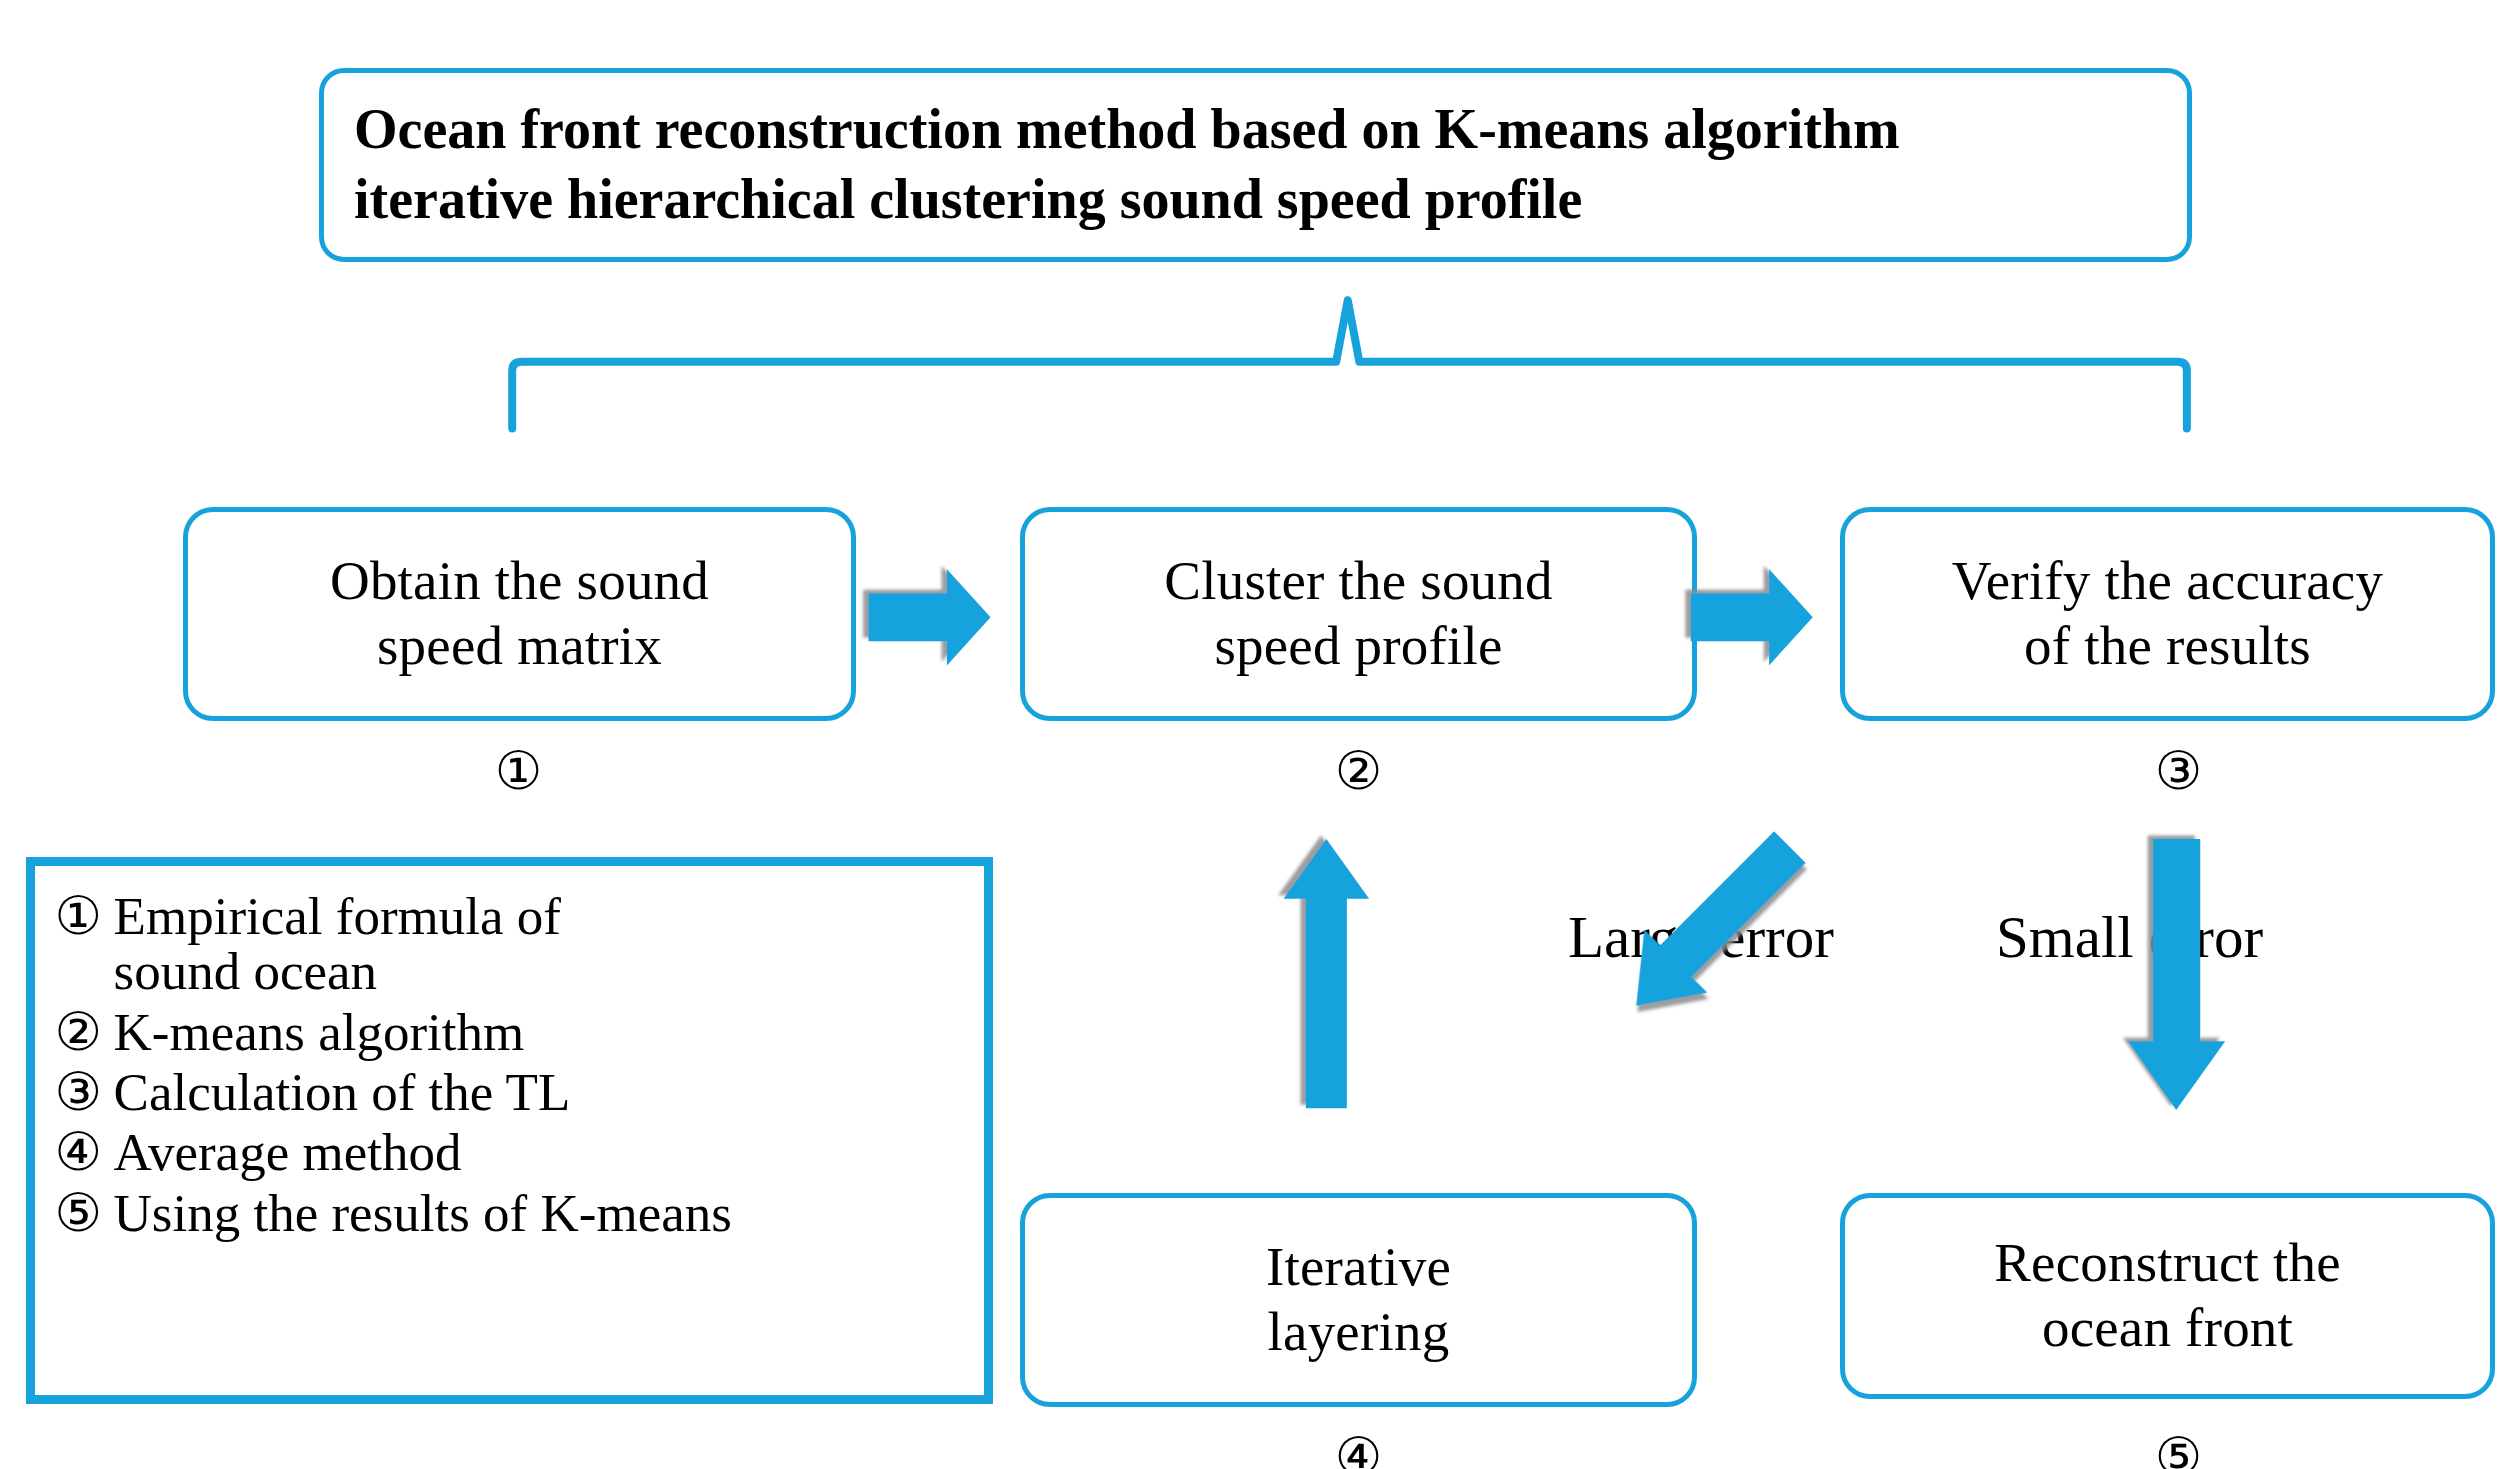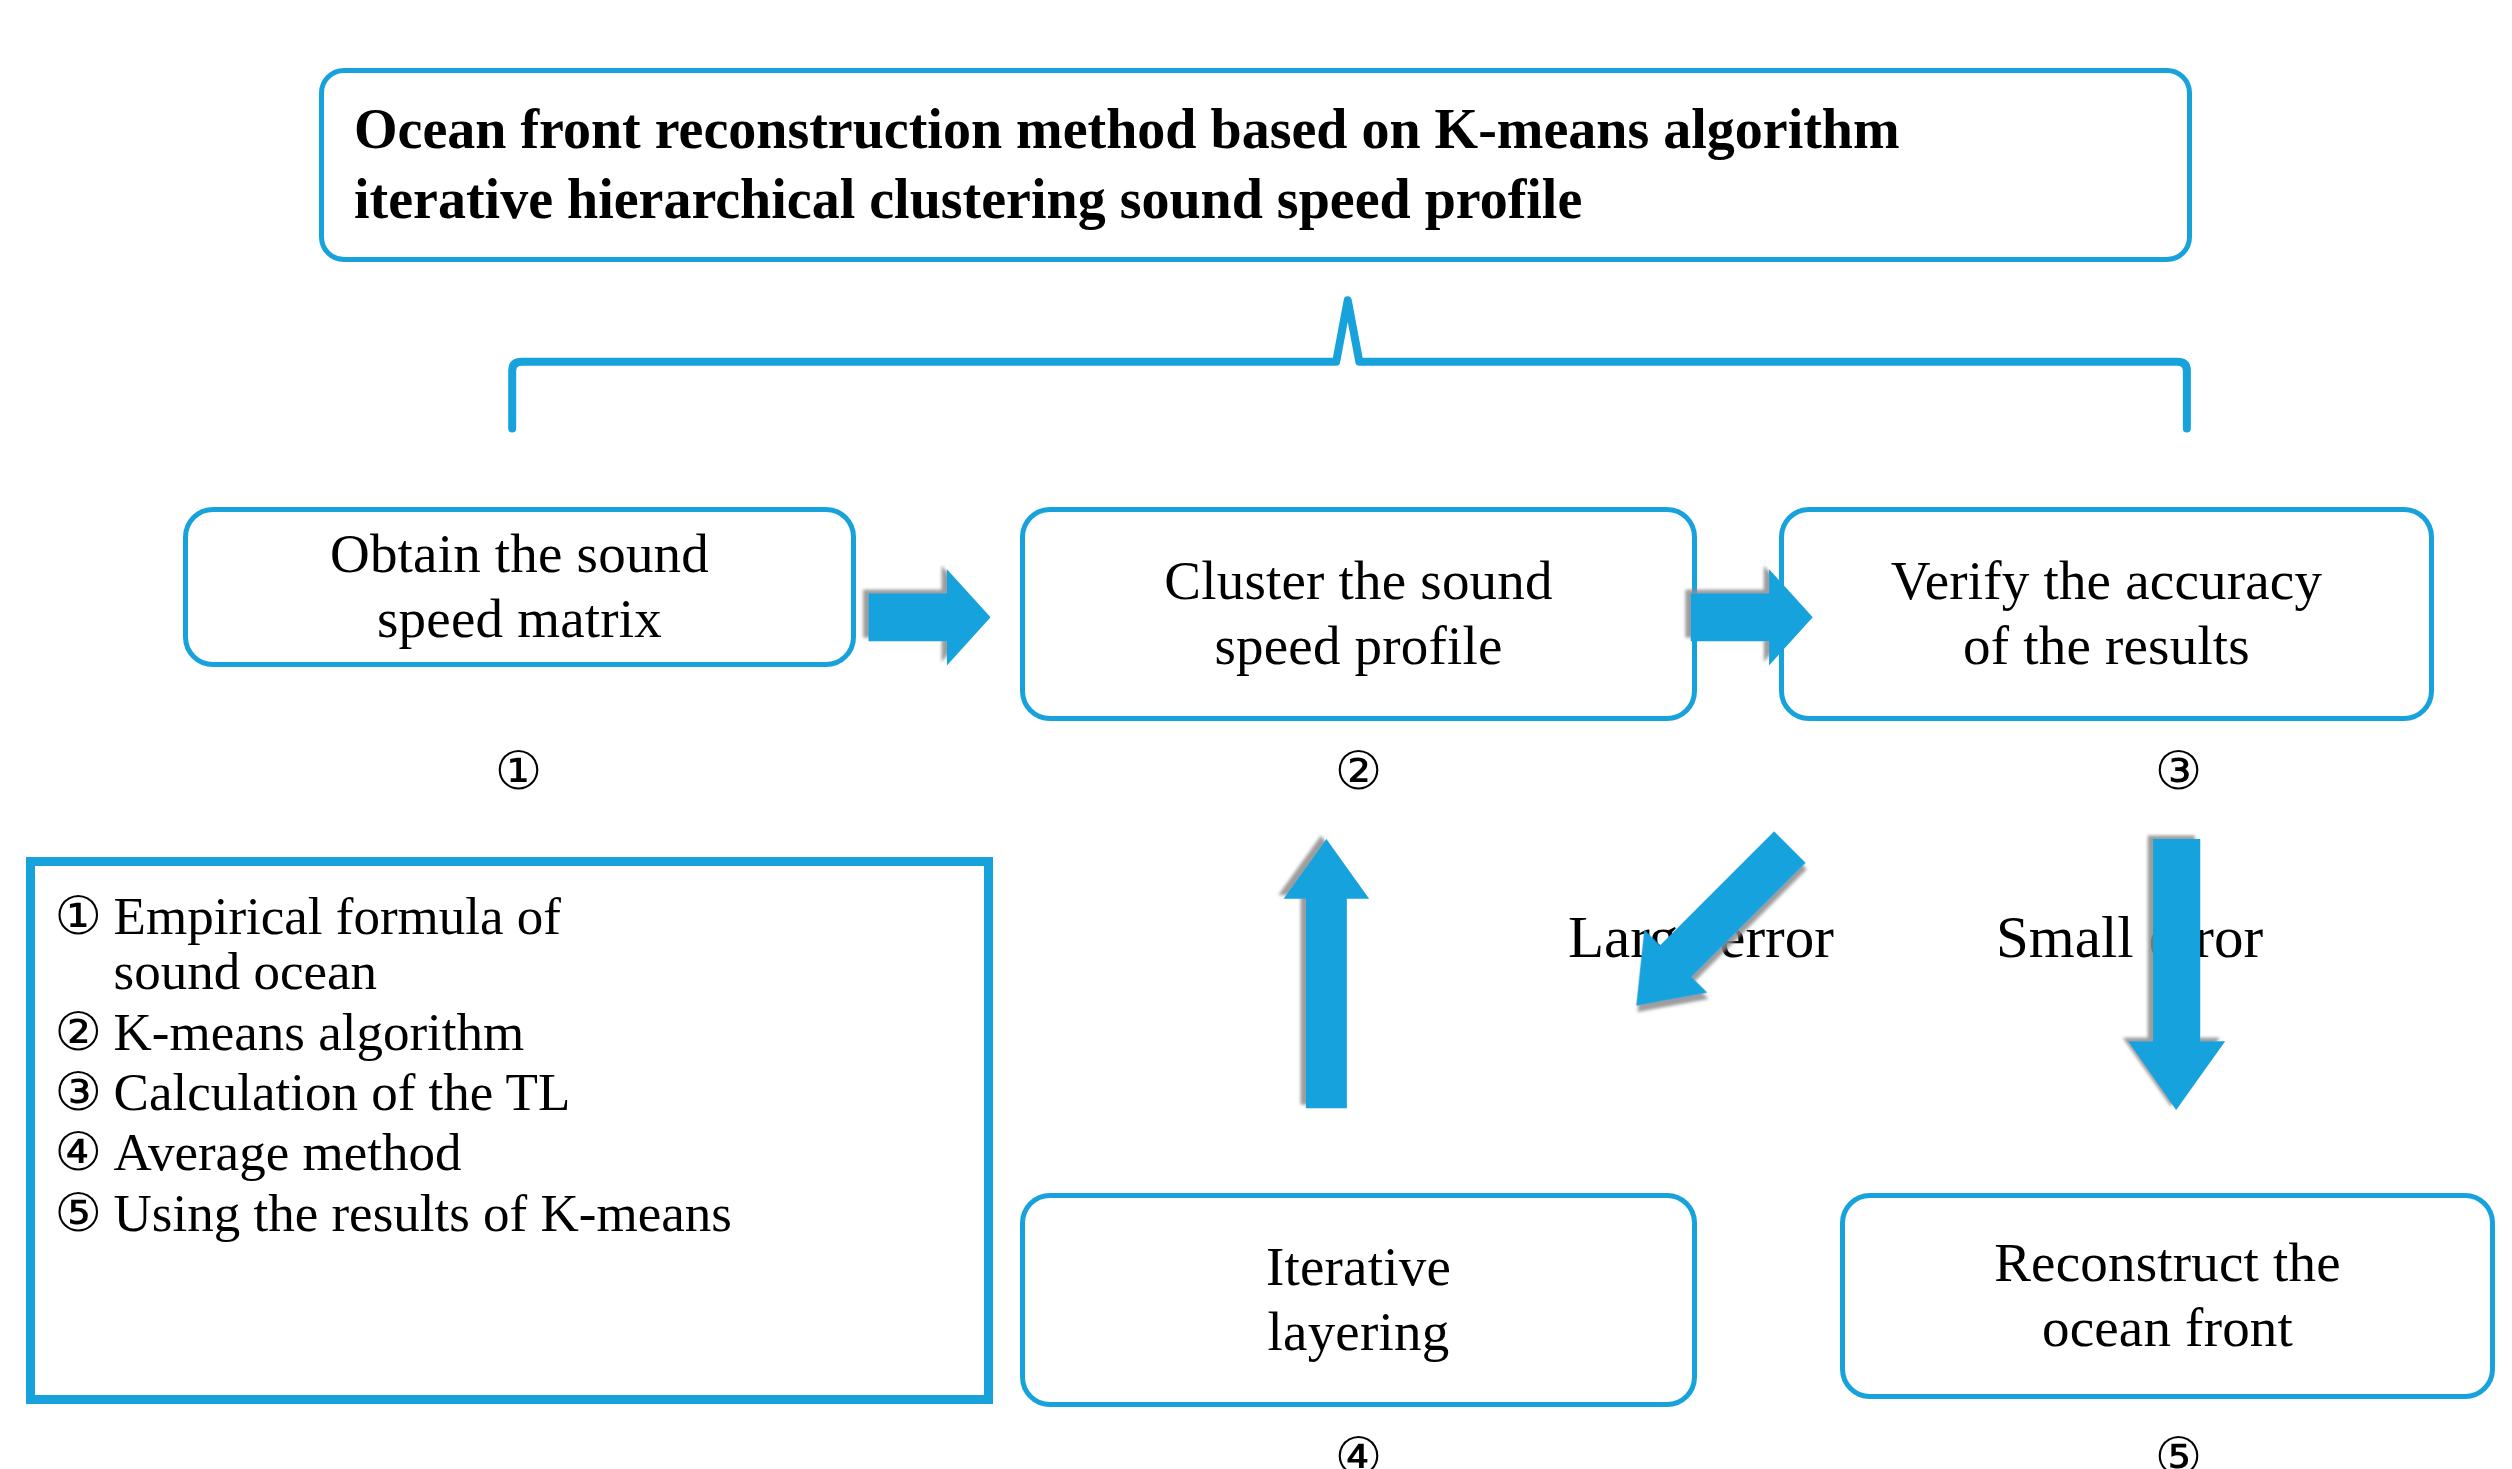--- a/index.html
+++ b/index.html
@@ -122,33 +122,33 @@
     <g fill="none" stroke="#17A2DC" stroke-width="9" stroke-linecap="round" stroke-linejoin="round">
       <path d="M 575 427 L 575 362 Q 575 352 586 352 L 1500 352 L 1513 283 L 1526 352 L 2444 352 Q 2455 352 2455 362 L 2455 427"></path>
     </g>
   </svg>
 
   <div id="title-box">
     <div id="title-text">Ocean front reconstruction method based on K-means algorithm
 iterative hierarchical clustering sound speed profile</div>
   </div>
 
-  <div class="rbox" style="left:183px; top:459px; width:673px; height:160px;">
+  <div class="rbox" style="left:183px; top:459px; width:673px; height:214px;">
     <span style="white-space:pre-line;">Obtain the sound
 speed matrix</span>
   </div>
   <div class="step-num" style="left:465px; top:697px;">①</div>
 
   <div class="rbox" style="left:1020px; top:459px; width:677px; height:214px;padding-left:16px;">
     <span style="white-space:pre-line;">Cluster the sound
 speed profile</span>
   </div>
   <div class="step-num" style="left:1305px; top:697px;">②</div>
 
-  <div class="rbox" style="left:1779px; top:459px; width:655px; height:214px;justify-content:center;">
+  <div class="rbox" style="left:1840px; top:459px; width:655px; height:214px;justify-content:center;">
     <span style="white-space:pre-line;">Verify the accuracy
 of the results</span>
   </div>
   <div class="step-num" style="left:2125px; top:697px;">③</div>
 
   <div id="legend-box">
     <div class="legend-item">
       <span class="legend-marker">①</span>
       <span class="legend-text">Empirical formula of
 sound ocean</span>

